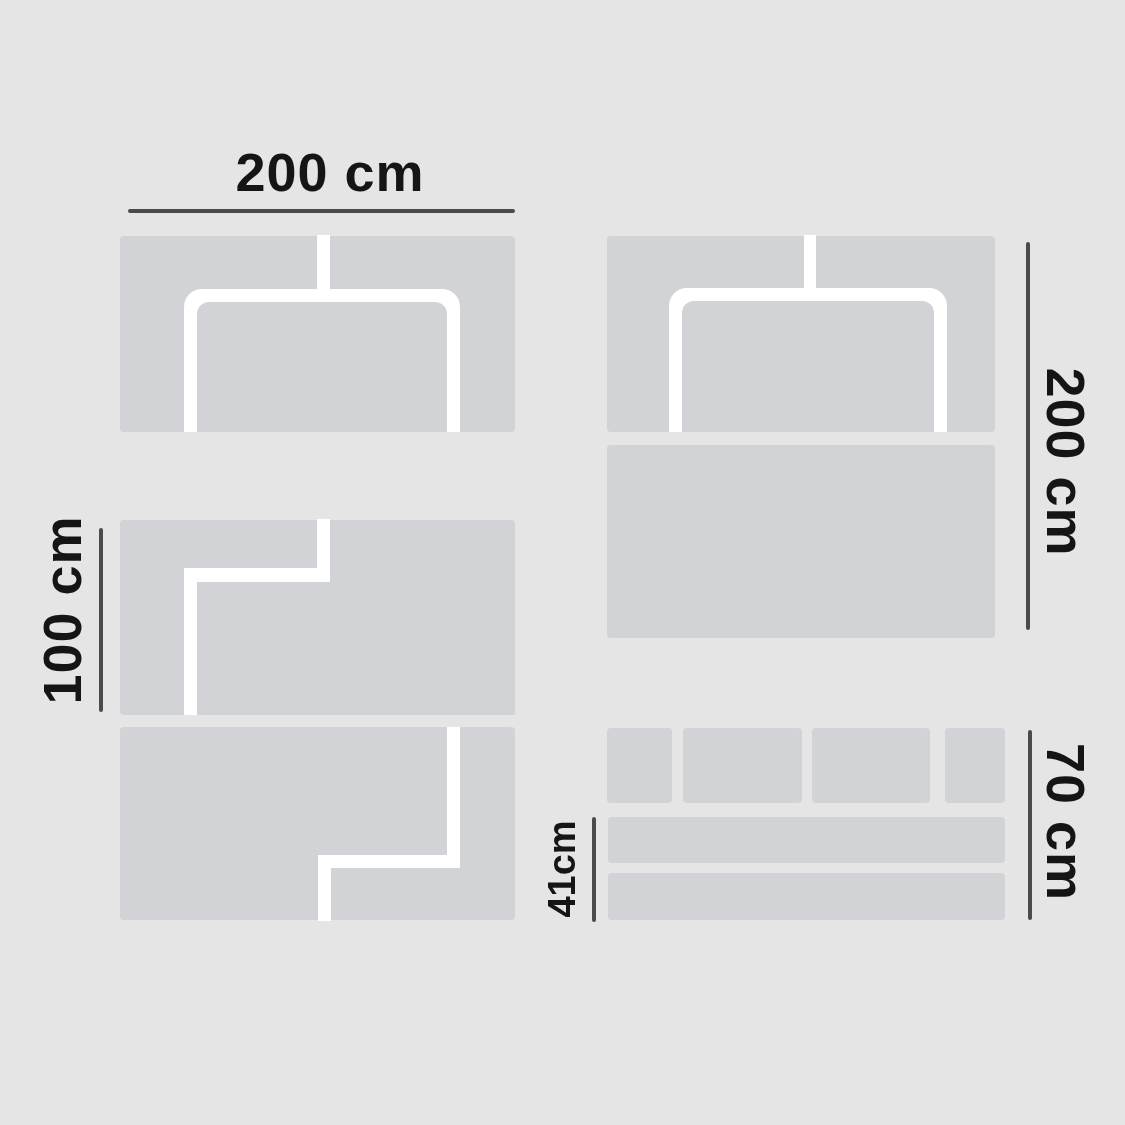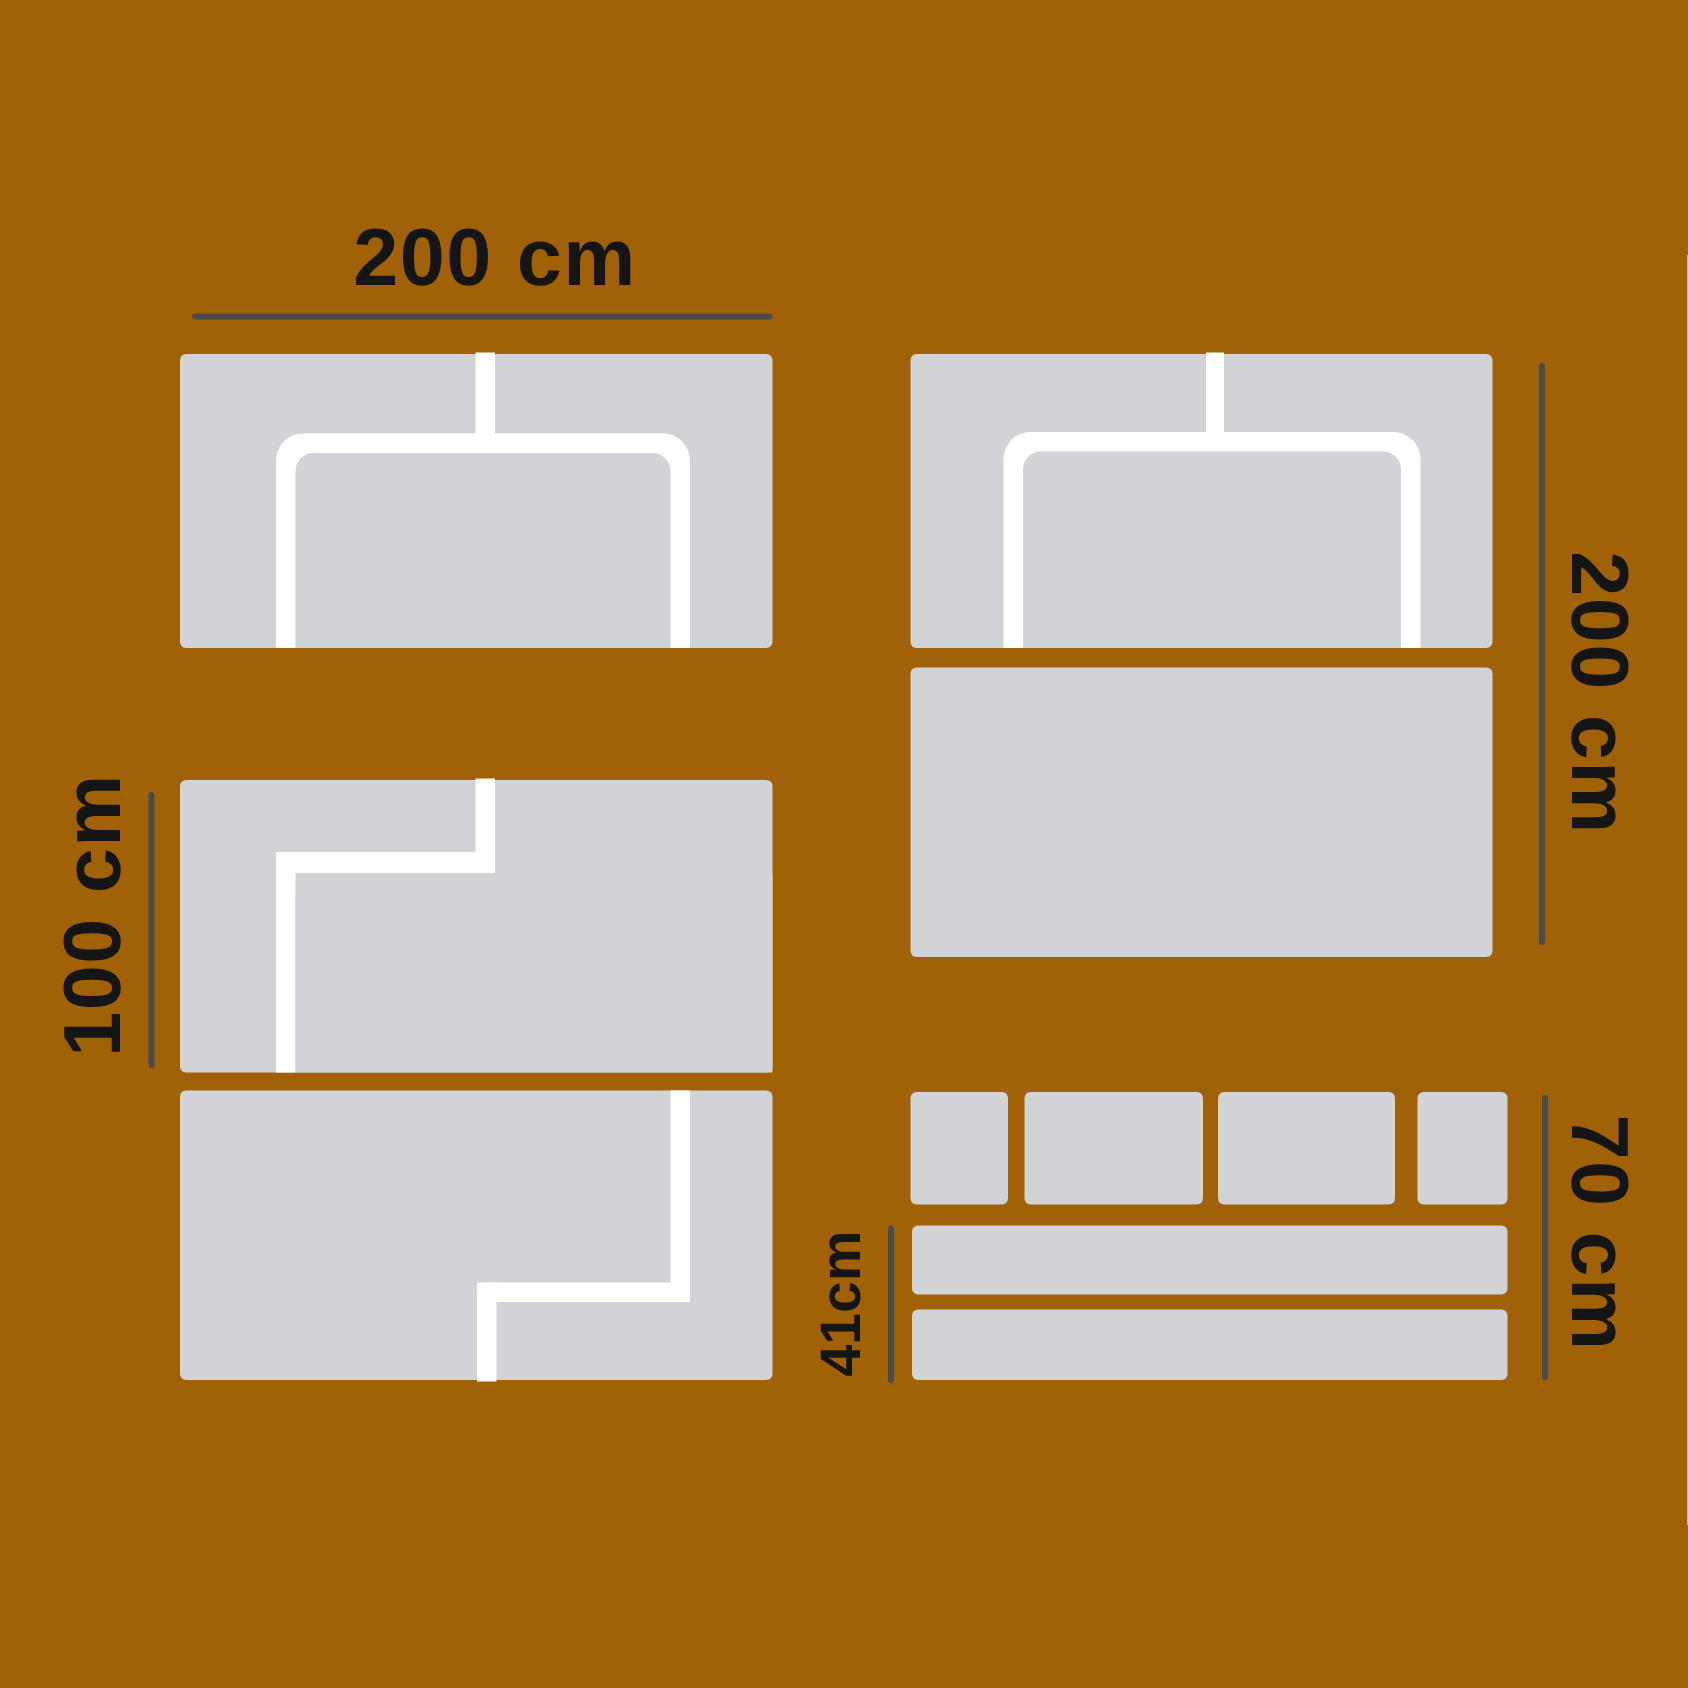--- a/index.html
+++ b/index.html
@@ -1,19 +1,19 @@
 <!DOCTYPE html>
 <html><head>
 <meta charset="utf-8">
 <style>
   html,body{margin:0;padding:0;background:#ffffff;}
   #canvas{
     position:relative;
     width:1125px;height:1125px;
-    background:#a16207;
+    background:#e5e5e5;
     font-family:"Liberation Sans","DejaVu Sans",sans-serif;
     overflow:hidden;
   }
   .panel{position:absolute;background:#d2d3d6;border-radius:4px;}
   .seam{position:absolute;background:#ffffff;}
   .grayfill{position:absolute;background:#d2d3d6;}
   .mline{position:absolute;background:#4b4b4b;border-radius:2px;}
   .dimlabel{
     position:absolute;
     color:#151515;

